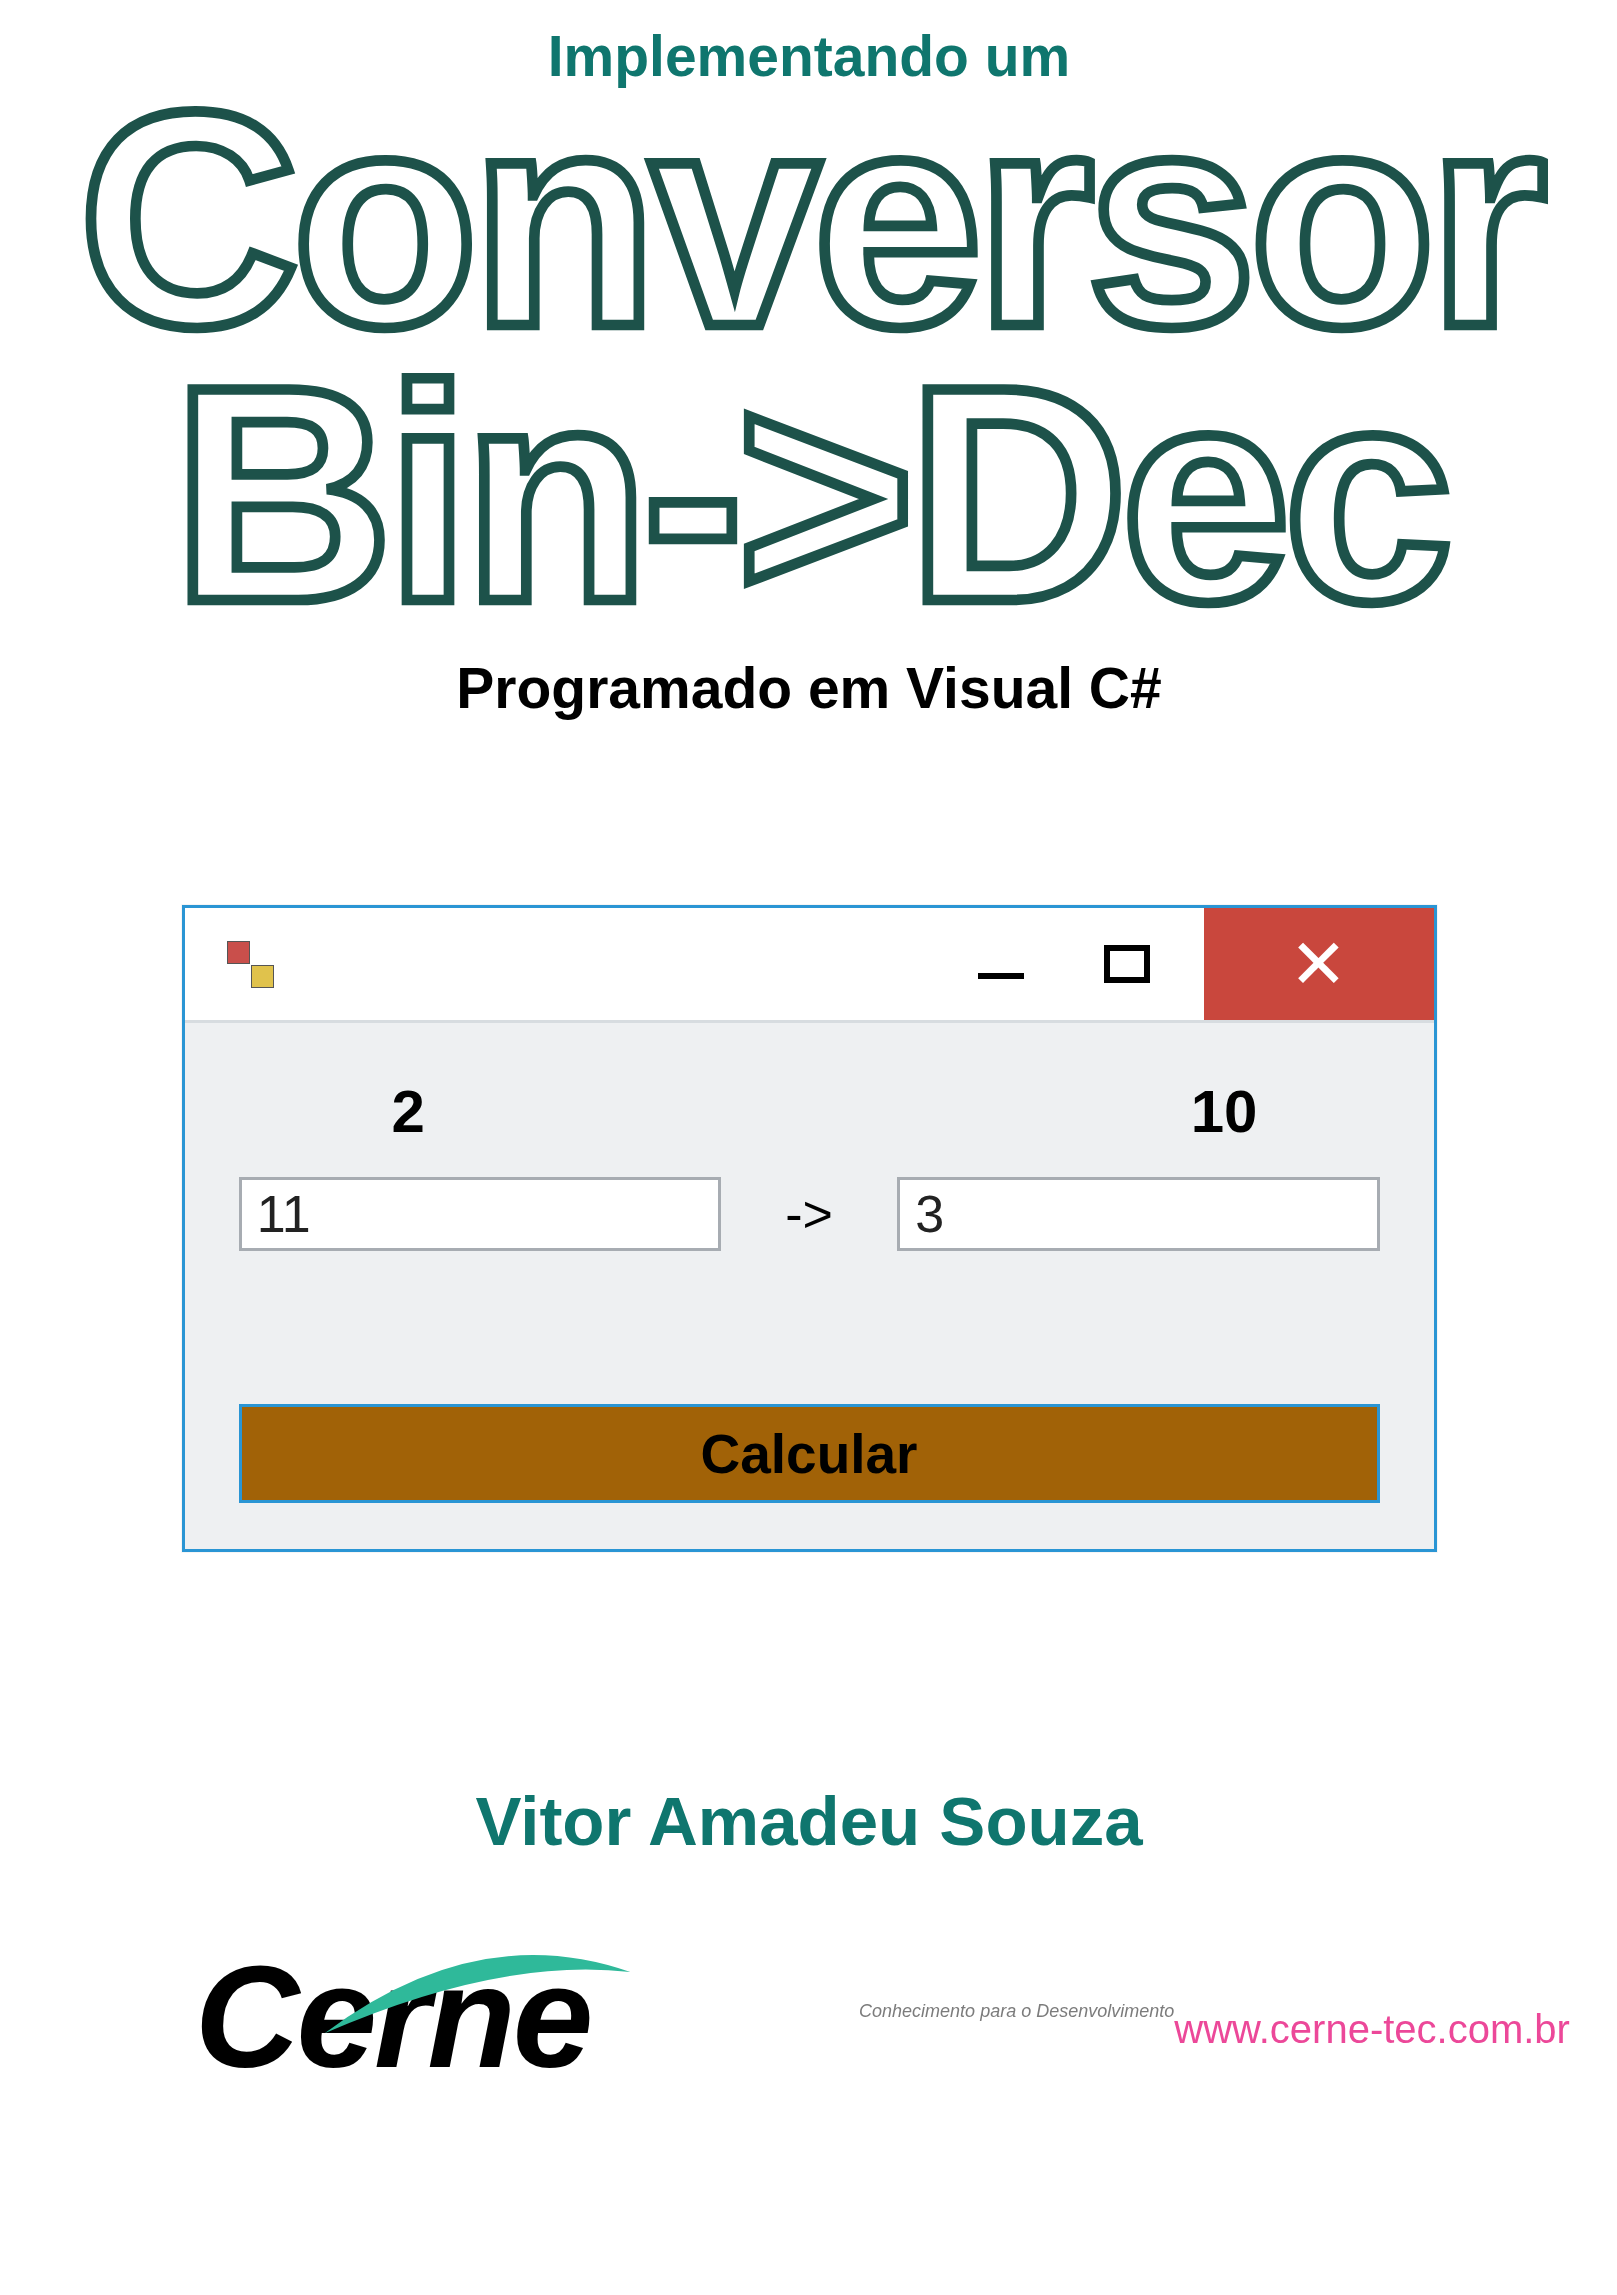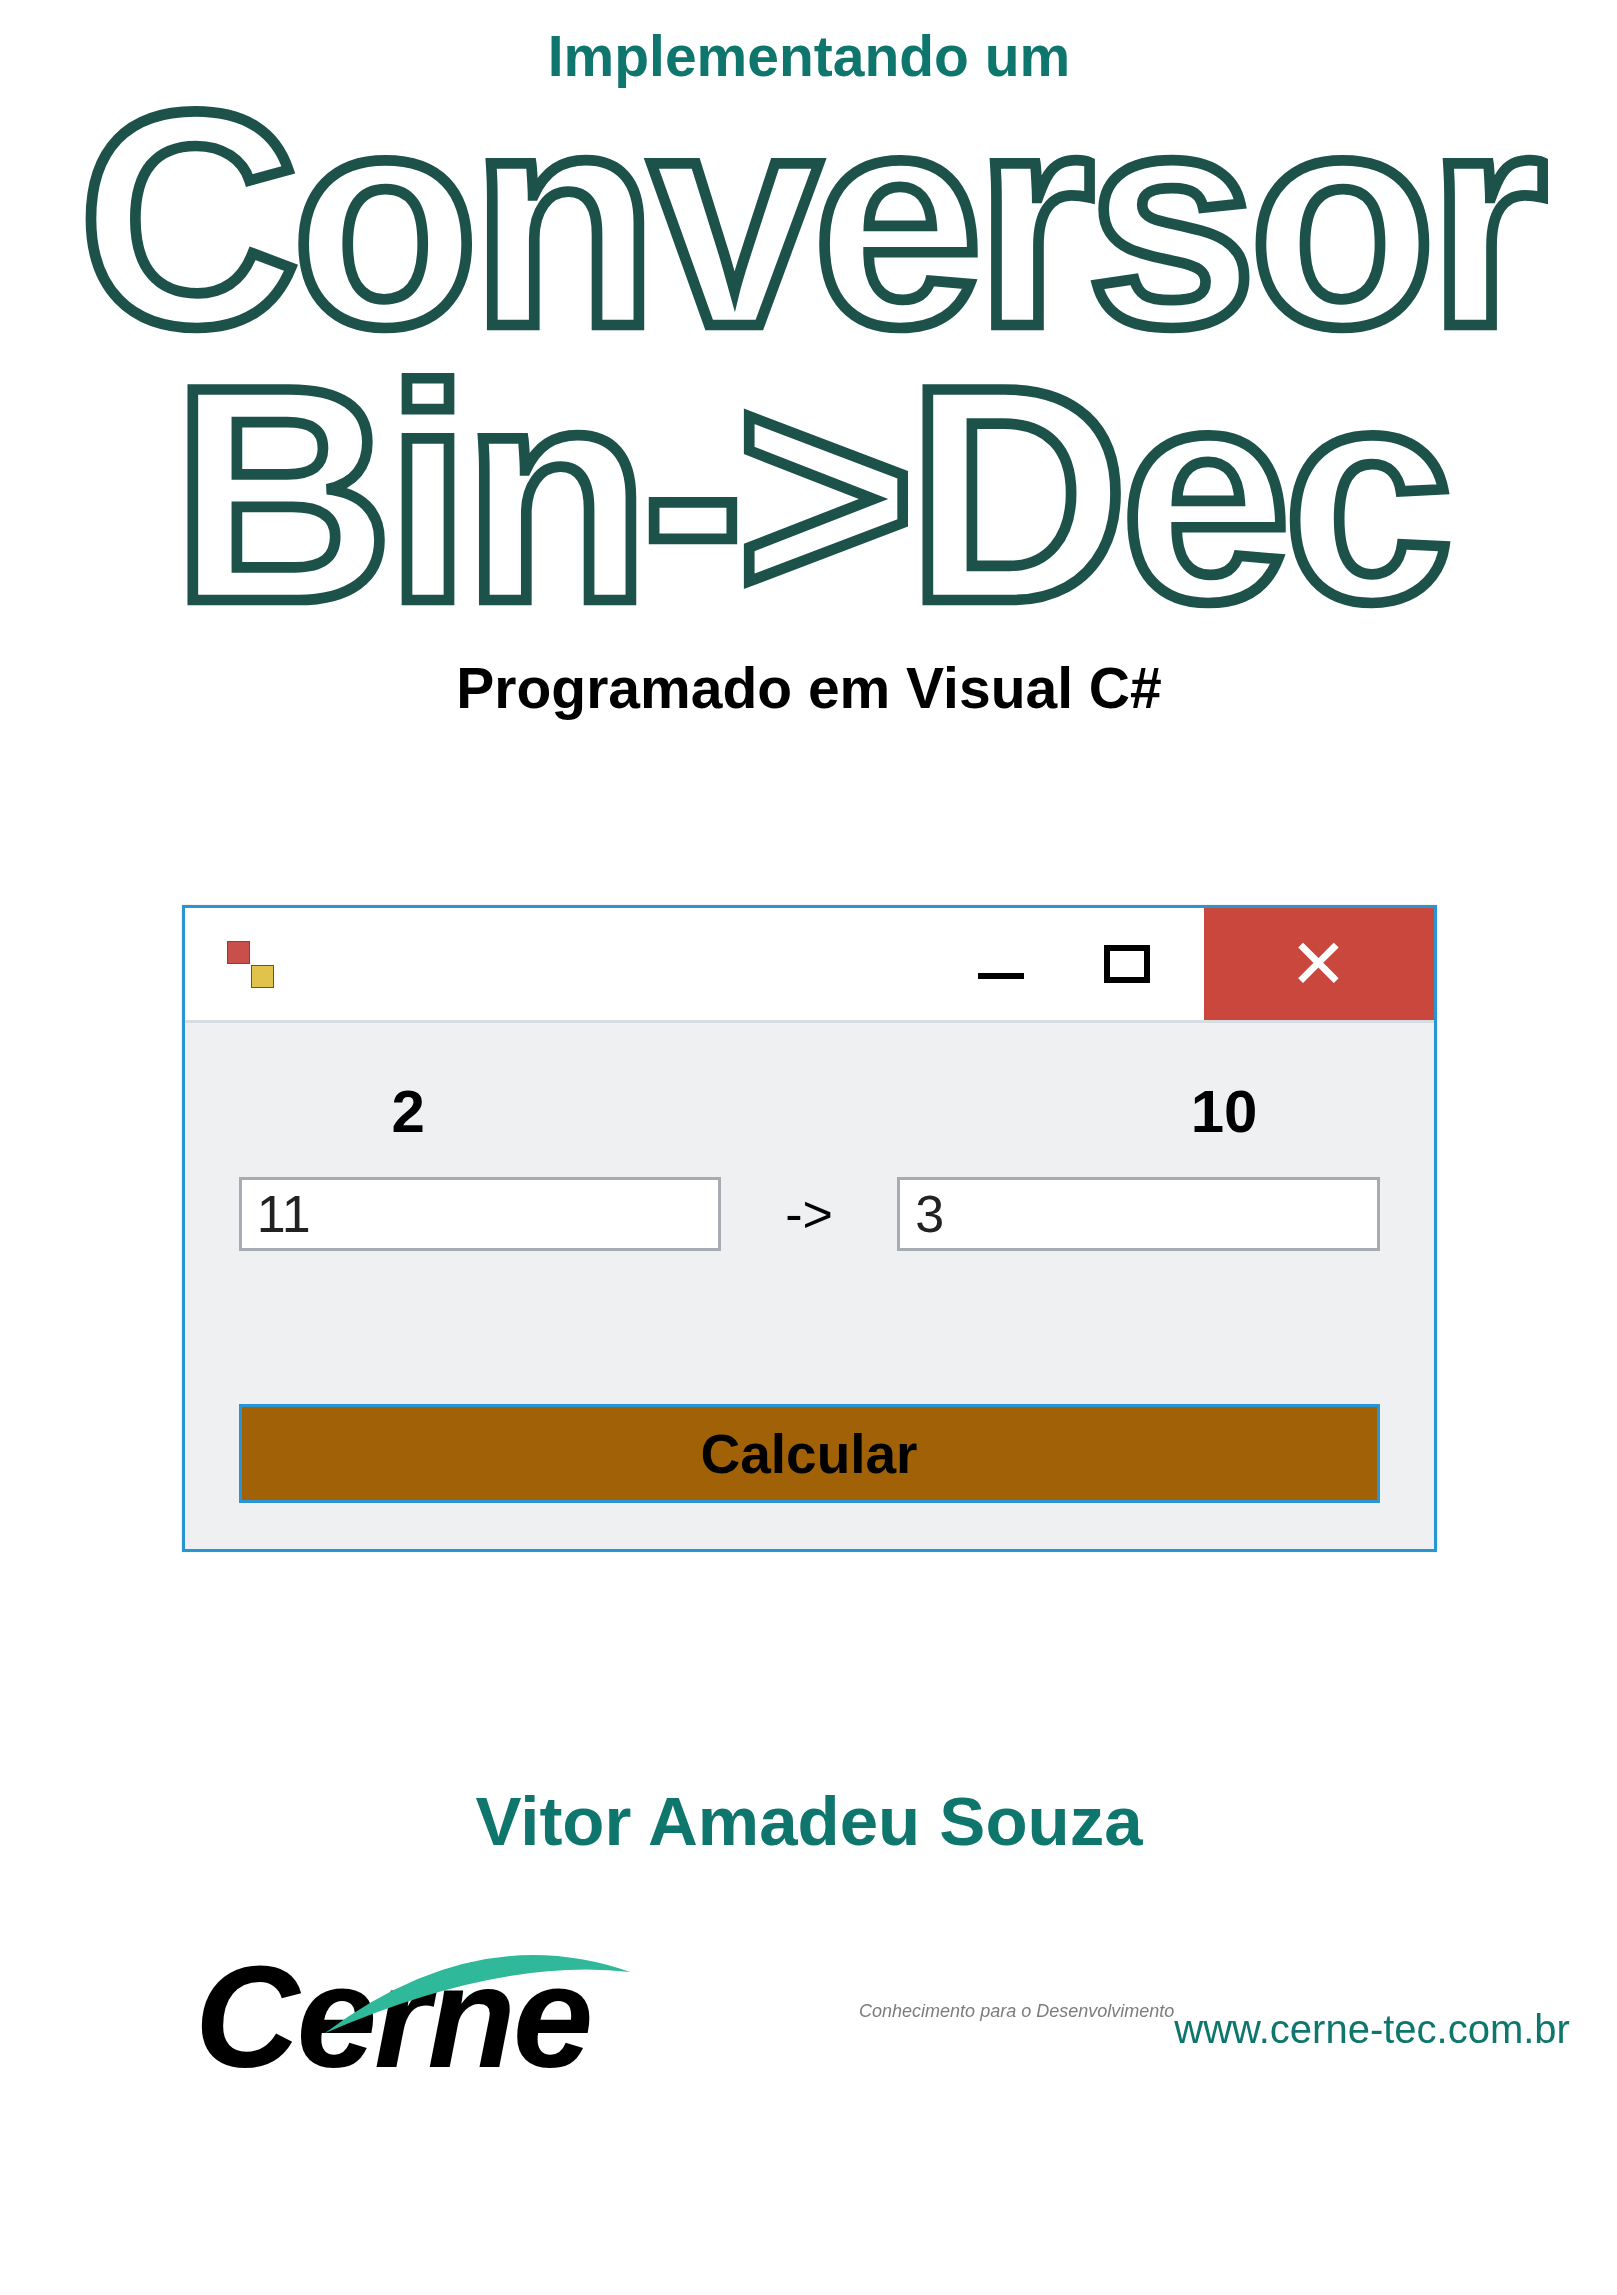--- a/index.html
+++ b/index.html
@@ -196,21 +196,21 @@
     font-size: 18px;
     font-style: italic;
     color: #7c7c7c;
     margin-top: -12.2px;
     padding-left: 122px;
     text-align: right;
   }
   .url {
     margin-top: 23px;
     font-size: 40px;
-    color:#0f766e;
+    color:#ec4899;
     text-align:center;
   }
 </style>
 </head>
 <body>
 
 <div class="page">
 
   <div class="supertitle">Implementando um</div>
 

